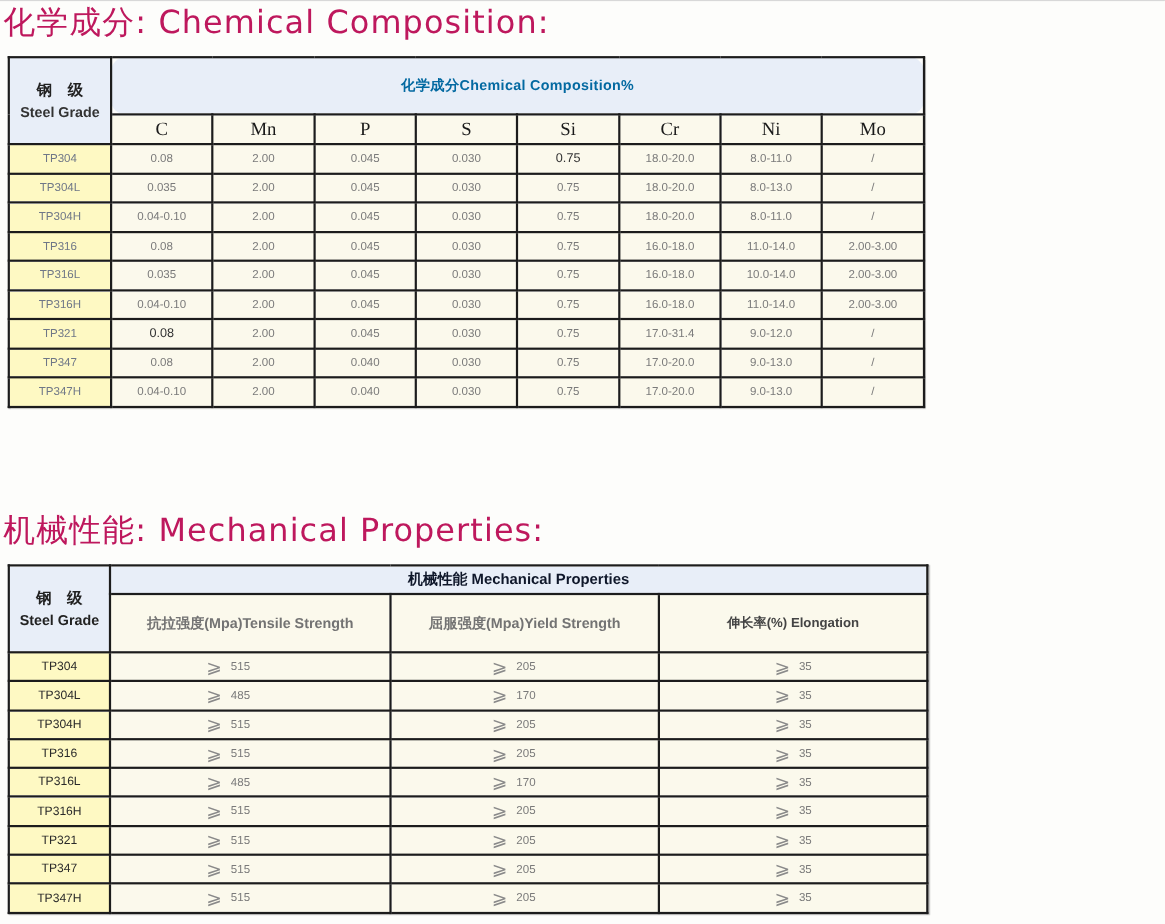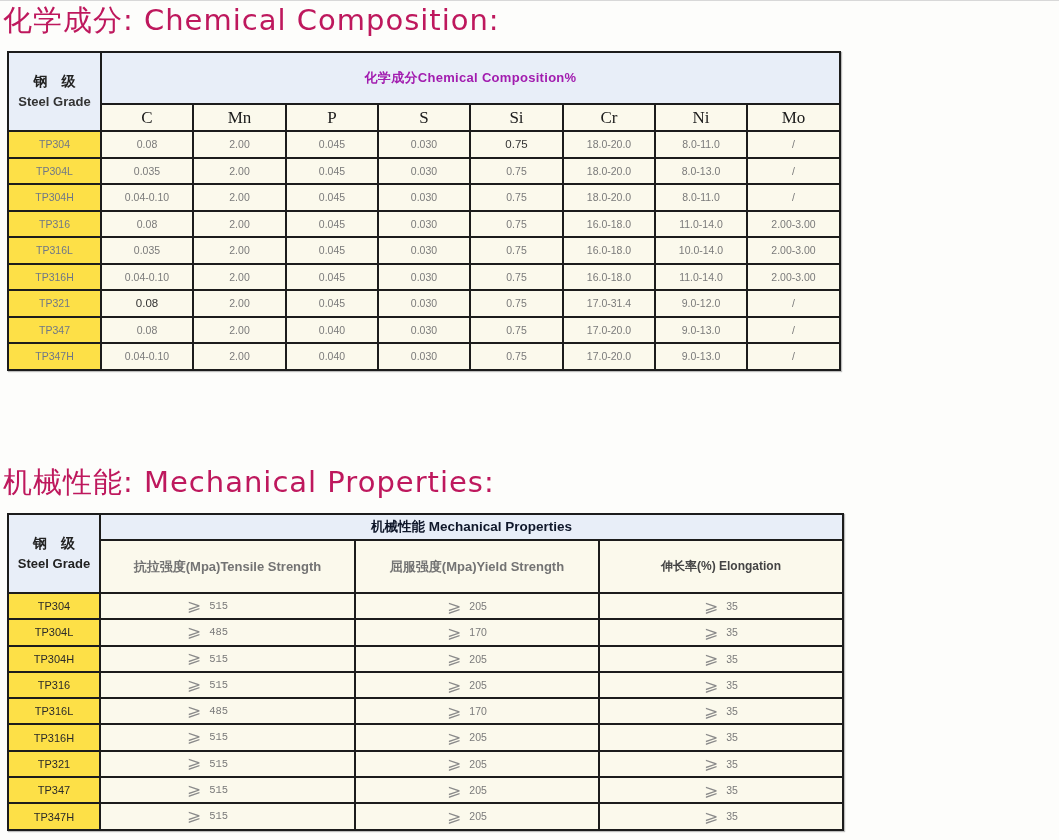--- a/index.html
+++ b/index.html
@@ -41,27 +41,27 @@
   table.grid td, table.grid th {
     border: 2px solid #1c1c1c;
     padding: 0;
     text-align: center;
     vertical-align: middle;
     overflow: hidden;
     white-space: nowrap;
   }
   .hdr-blue { background: #e8eef8; margin-left: 16px; }
   .cell-cream { background: #fbf9ec; }
-  .grade-cell { background: #fde047; }
+  .grade-cell { background: #fef9c3; }
 
   
   #chem-table { left: 7px; top: 50px; width: 833px; }
   #chem-table .grade-hdr { font-size: 13px; color: #333; line-height: 1.5; }
   #chem-table .grade-hdr .cn { letter-spacing: 14px; padding-left: 14px; font-size: 14px; color:#222; }
-  #chem-table .super-hdr { height: 50px; font-size: 13px; color: #a21caf; letter-spacing: 0.3px; }
+  #chem-table .super-hdr { height: 50px; font-size: 13px; color: #0369a1; letter-spacing: 0.3px; border-radius: 13px; }
   #chem-table .elem-hdr {
     height: 25px;
     font-family: "Liberation Serif", "DejaVu Serif", serif;
     font-size: 17px;
     color: #1a1a1a;
     font-weight: normal;
   }
   #chem-table td.data { height: 24.5px; font-size: 10.5px; color: #7a7a7a; }
   #chem-table td.grade { font-size: 10.5px; color: #6f7787; }
   #chem-table td.dark { color: #333; font-size: 11.5px; }
@@ -78,21 +78,21 @@
   .ge {
     display: inline-block;
     font-size: 17px;
     color: #8a8a8a;
     vertical-align: middle;
     margin-right: 8px;
     line-height: 1;
     transform: scaleY(0.95);
   }
   .val { vertical-align: middle; }
-  .t-off { padding-right: 40px; font-family: Liberation Mono, monospace; }
+  .t-off { padding-right: 40px; }
   .y-off { padding-right: 20px; }
   .e-off { padding-right: 0px; }
 </style>
 </head>
 <body>
 
 <div class="page">
 
   <div id="chem-title" class="section-title">化学成分: Chemical  Composition:</div>
 

